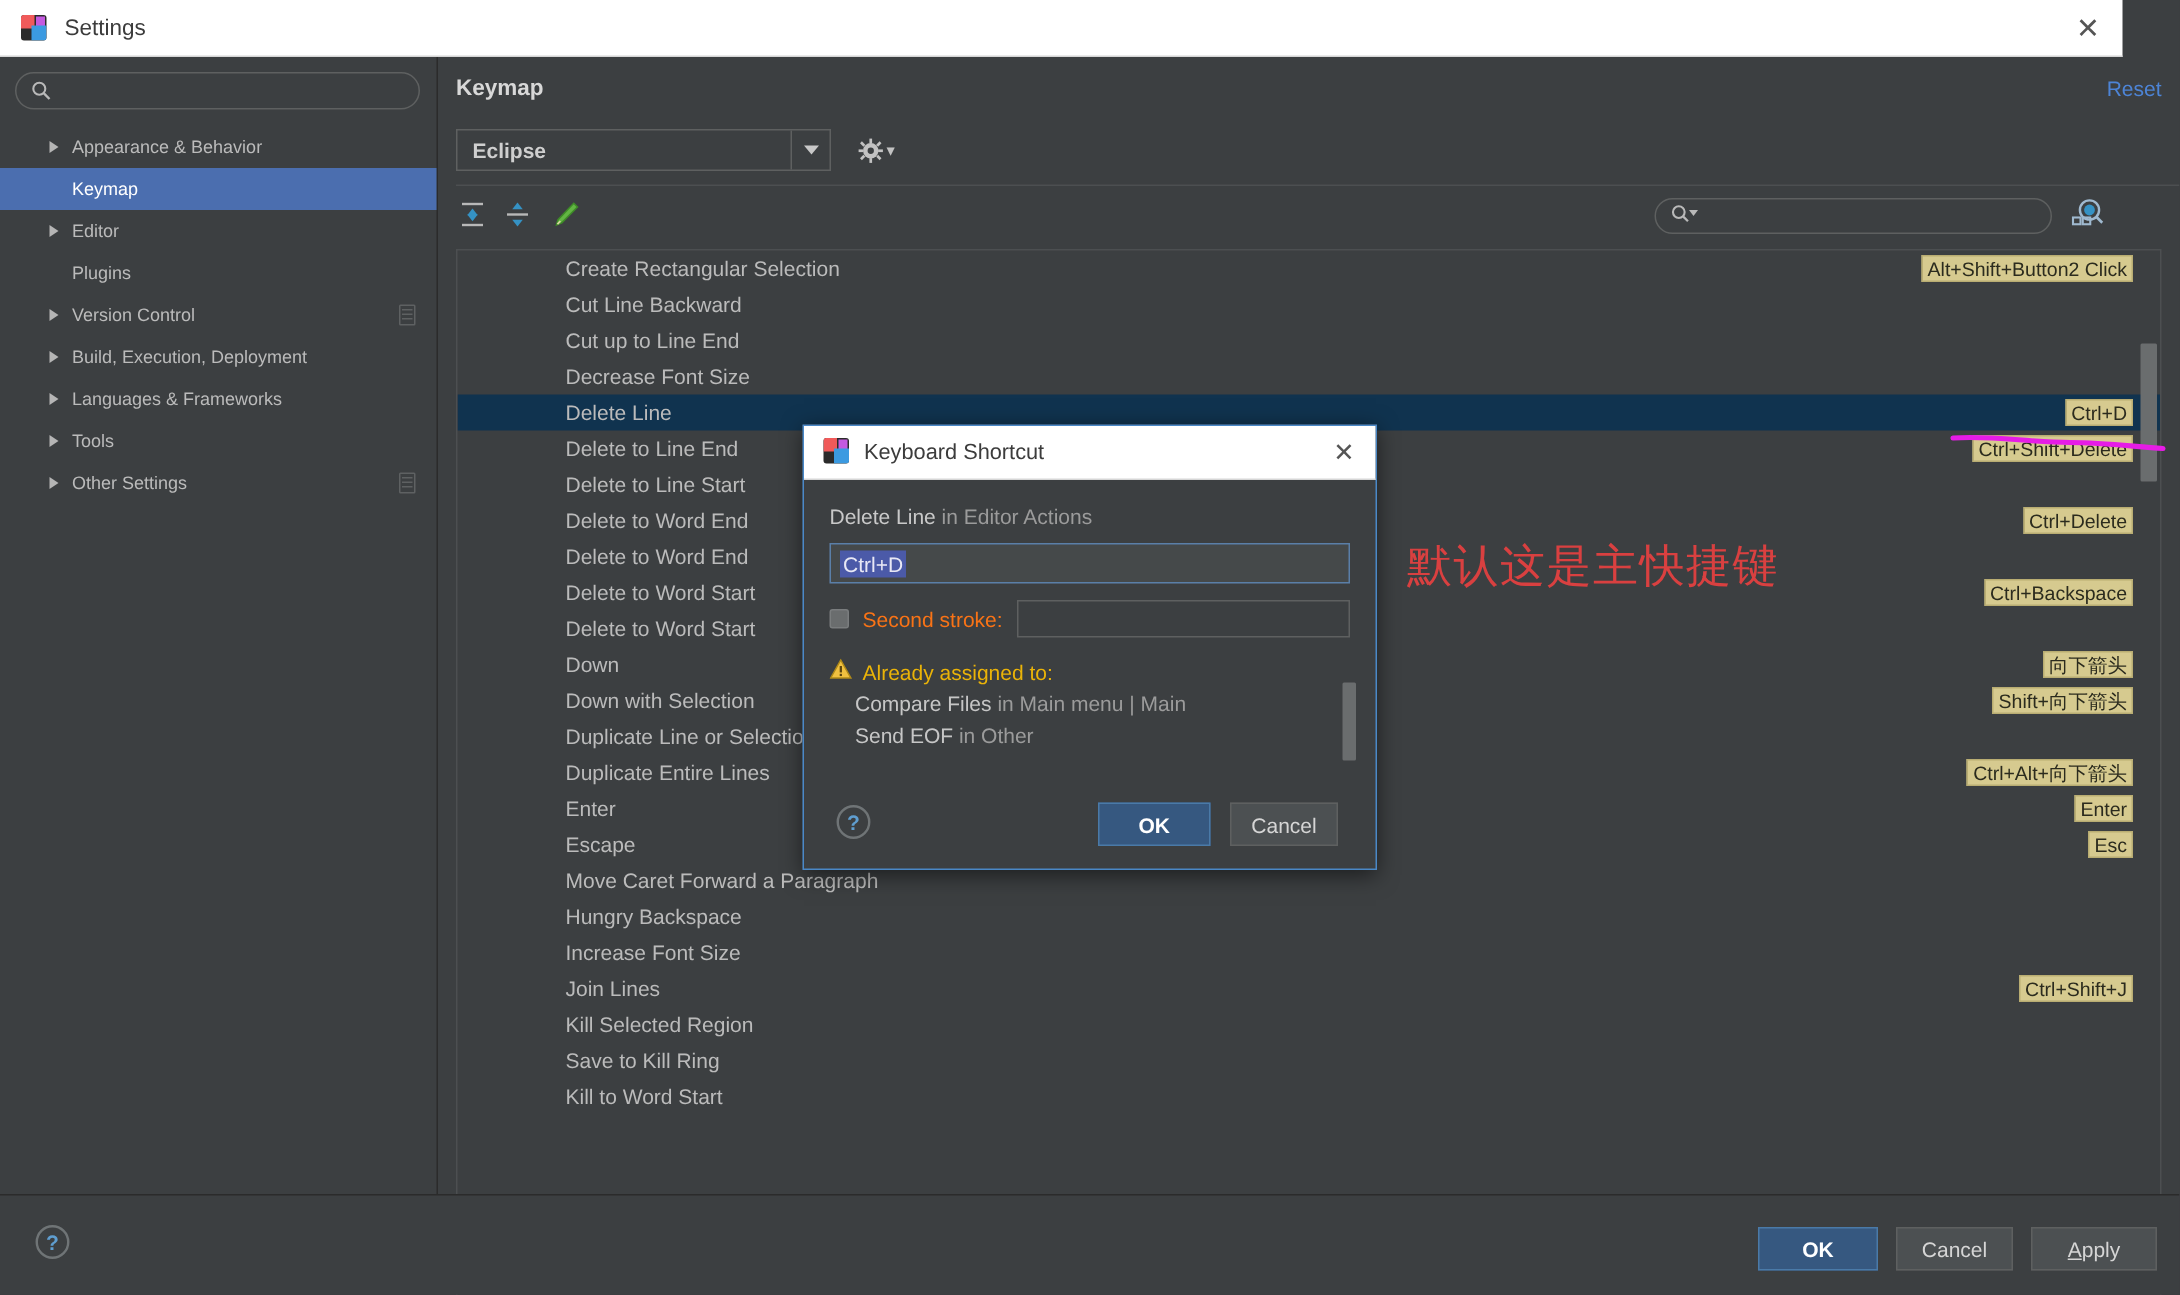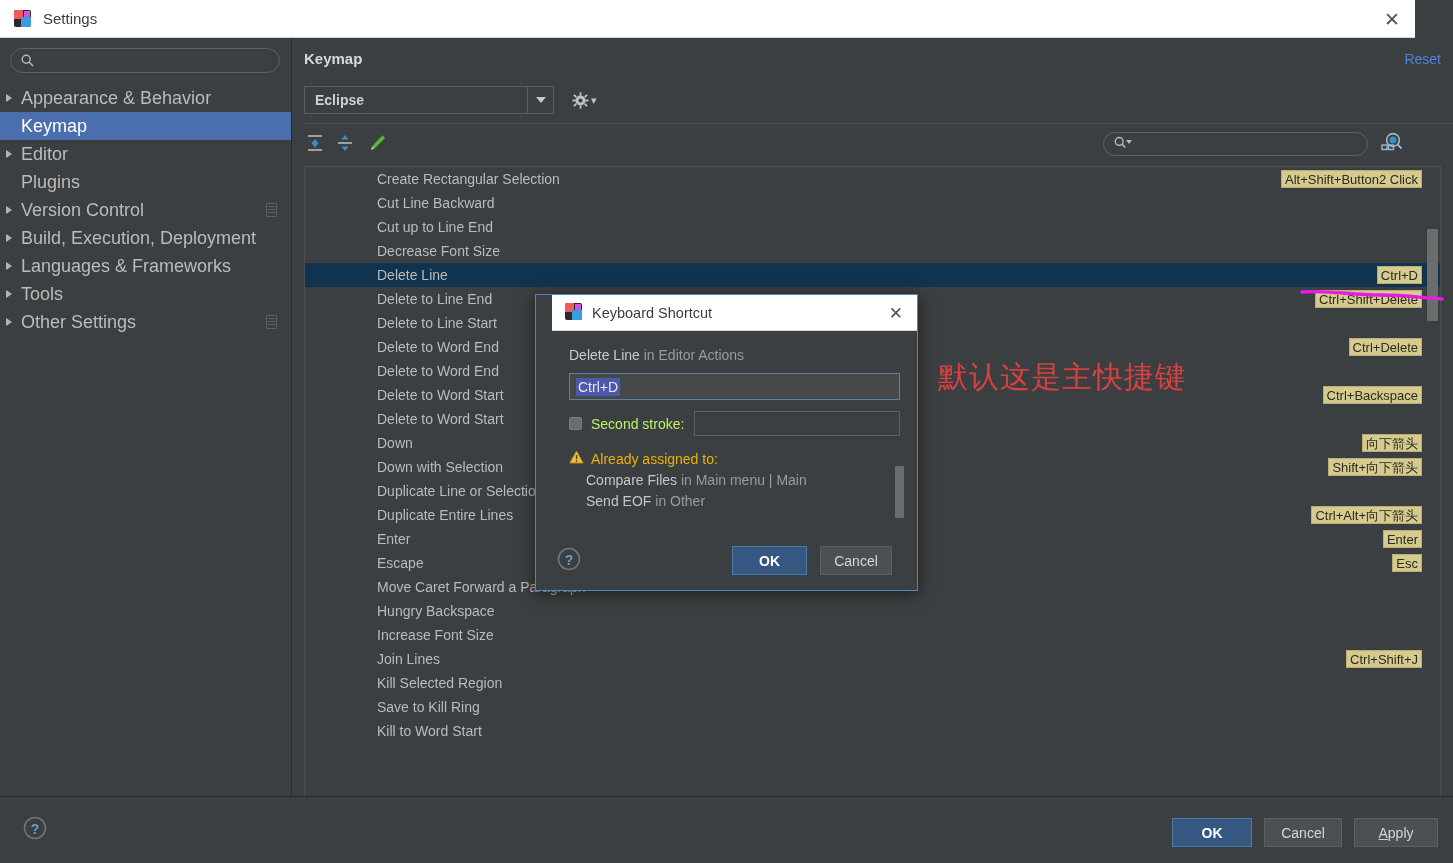--- a/index.html
+++ b/index.html
@@ -44,22 +44,22 @@
     width:270px; height:25px; border:1px solid #5e6060; border-radius:13px;
     background:#3c3f41; display:flex; align-items:center; padding-left:10px;
   }
   #search-box .mag{ width:13px;height:13px;}
   #search-box input{
     background:transparent; border:0; outline:none; color:#bbb;
     font-family:inherit; font-size:13px; margin-left:6px; width:210px;
   }
   .nav-list{ margin-top:11px; }
   .nav-item{
-    height:28px; display:flex; align-items:center; padding-left:6px;
-    color:#bbbbbb; font-size:18px; position:relative;
+    height:28px; display:flex; align-items:center; padding-left:33px;
+    color:#bbbbbb; font-size:12px; position:relative;
   }
   .nav-item.selected{ background:#4b6eaf; color:#ffffff; }
   .nav-item .arrow{
     width:0;height:0;border-left:6px solid #b5b5b5;
     border-top:4.5px solid transparent;border-bottom:4.5px solid transparent;
     margin-right:9px; flex:0 0 auto;
   }
   .nav-item .arrow.hidden{ visibility:hidden; }
   .nav-item .nav-label{ white-space:nowrap; }
   .nav-item .copy-ic{
@@ -159,22 +159,22 @@
   #annotation{
     position:absolute; left:938px; top:357px; font-size:30px; color:#d94040;
     font-family:"DejaVu Sans", sans-serif; letter-spacing:1px; white-space:nowrap;
   }
 
   
   .ink{ position:absolute; pointer-events:none; }
 
   
   #dialog{
-    position:absolute; left:535px; top:294px; width:383px; height:297px;
-    background:#3c3f41; border:1px solid #4a88c7; box-shadow:0 3px 14px rgba(0,0,0,.55);padding-left:16px;
+    position:absolute; left:535px; top:283px; width:383px; height:297px;
+    background:#3c3f41; border:1px solid #4a88c7; box-shadow:0 3px 14px rgba(0,0,0,.55);
   }
   #dlg-title{
     height:36px; background:#ffffff; display:flex; align-items:center;
     border-bottom:1px solid #d6d6d6;
   }
   #dlg-title .d-ic{ margin-left:13px; }
   #dlg-title .d-txt{ margin-left:10px; color:#3c3c3c; font-size:14.5px; }
   #dlg-title .d-x{ margin-left:auto; margin-right:14px; color:#555; font-size:17px;
                    font-family:"DejaVu Sans",sans-serif; }
   #dlg-body{ padding:16px 17px 0 17px; position:relative; }
@@ -186,21 +186,21 @@
   }
   #first-stroke .sel{
     margin-left:6px; background:#4b5aa8; color:#e8e8f5; font-size:14px;
     padding:1px 2px;
   }
   #second-row{ margin-top:11px; display:flex; align-items:center; }
   #second-row .cb{
     width:13px;height:13px;background:#6a6d6e;border:1px solid #7a7d7e;border-radius:2px;
     flex:0 0 auto;
   }
-  #second-row .lbl{ margin-left:9px; font-size:14px; color:#bef264; }
+  #second-row .lbl{ margin-left:9px; font-size:14px; color:#f97316; }
   #second-input{
     margin-left:10px; flex:1; height:25px; border:1px solid #5e6060; background:#3c3f41;
   }
   #assigned{ margin-top:14px; position:relative; }
   #assigned .ln1{ font-size:14px; color:#eab308; display:flex; align-items:center; }
   #assigned .warn{ margin-right:7px; }
   #assigned .itm{ font-size:14px; color:#c6c6c6; margin-left:17px; margin-top:5px; }
   #assigned .itm .m{ color:#9b9b9b; }
   #assigned-scroll{
     position:absolute; right:-4px; top:16px; width:9px; height:52px;

